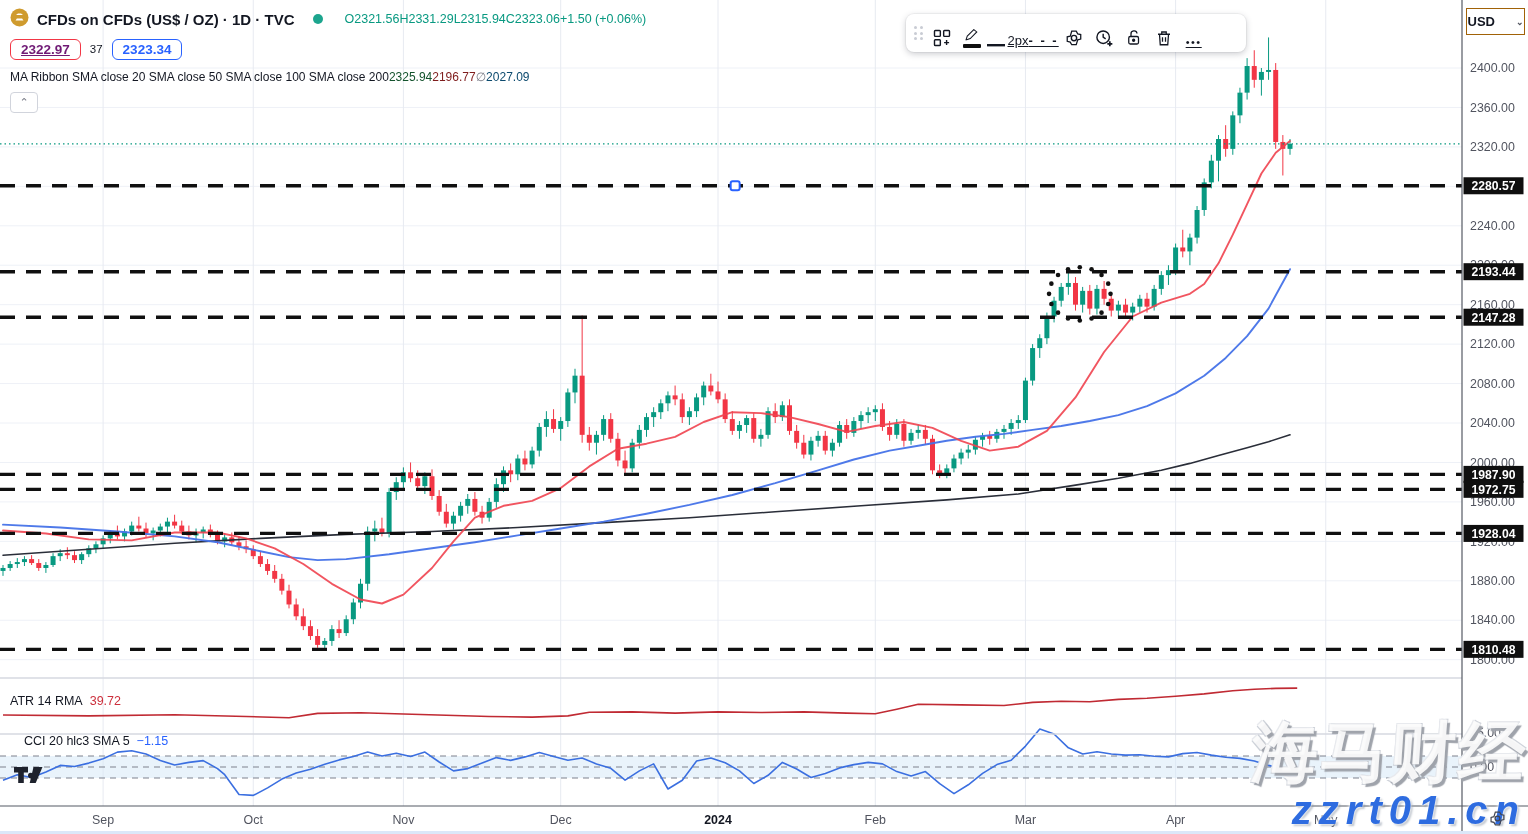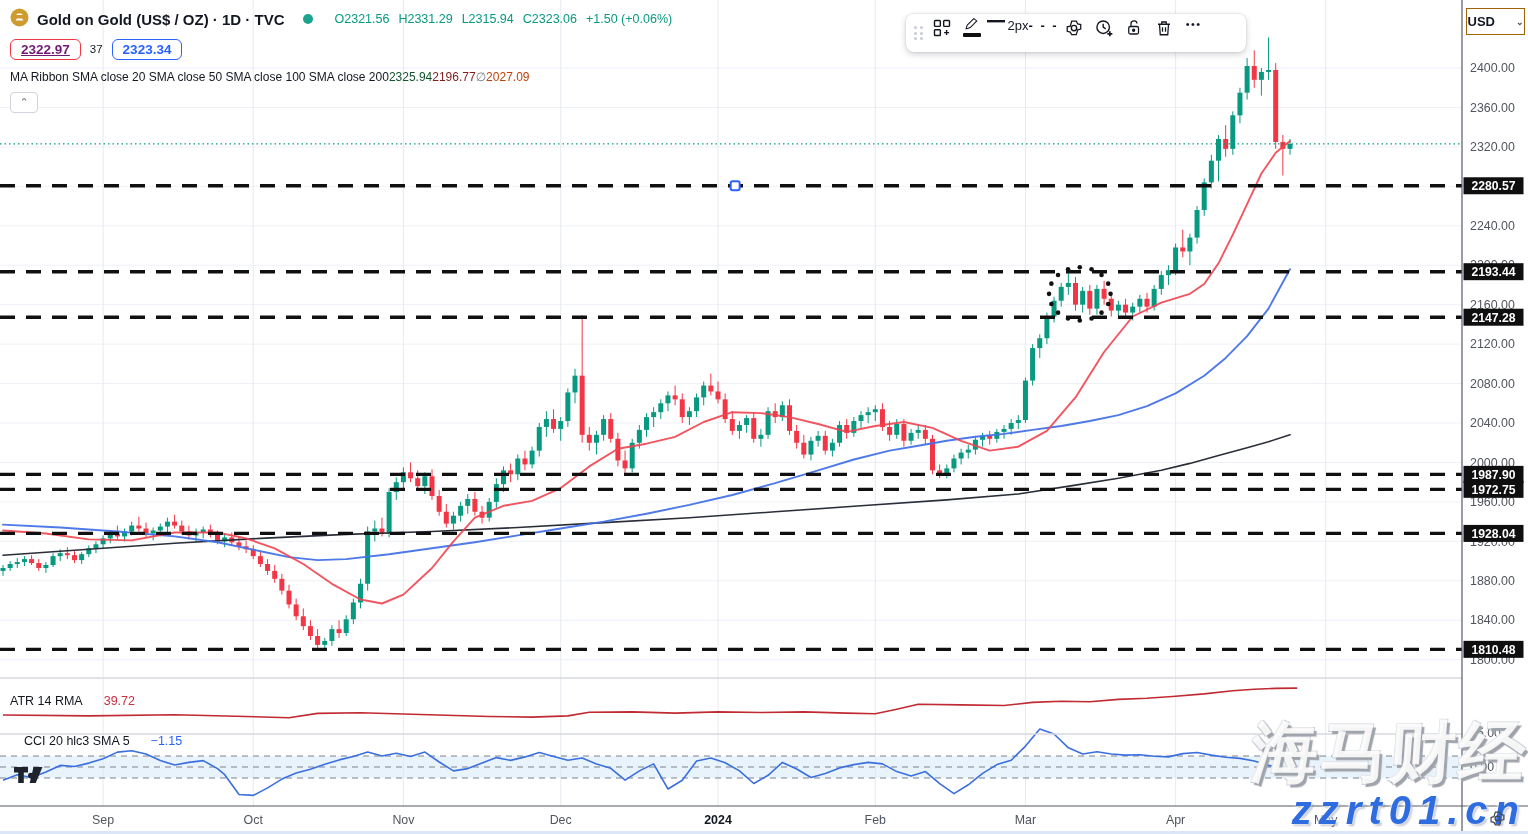--- a/index.html
+++ b/index.html
@@ -4,52 +4,52 @@
 <style>
   html,body{margin:0;padding:0;background:#fff;}
   .app{position:relative;width:1528px;height:834px;background:#fff;overflow:hidden;
        font-family:"Liberation Sans",sans-serif;color:#131722;}
   #chart-svg{position:absolute;left:0;top:0;}
   
   .header{position:absolute;left:10px;top:8px;z-index:20;}
   .hrow1{display:flex;align-items:center;gap:8px;height:22px;}
   .symbol-title{font-size:15px;font-weight:700;color:#131722;cursor:pointer;}
   .status-dot{width:10px;height:10px;border-radius:50%;background:#1ca58e;margin-left:10px;}
-  .ohlc{display:flex;gap:9px;font-size:12.5px;color:#089981;margin-left:14px;font-weight:500;}
+  .ohlc{display:flex;font-size:12.5px;color:#089981;margin-left:14px;font-weight:500;}
   .hrow2{display:flex;align-items:center;gap:9px;margin-top:7px;height:24px;}
   .quote-box{border-radius:6px;padding:2px 10px;font-size:13.5px;font-weight:600;background:#fff;}
   .bid{border:1.5px solid #f23645;color:#701a75;text-decoration:underline;}
   .ask{border:1.5px solid #2962ff;color:#2962ff;}
   .spread{font-size:11.5px;color:#131722;}
   .hrow3{margin-top:9px;font-size:12px;color:#131722;display:flex;align-items:center;}
   .hrow3 .ma20{color:#14532d;}.hrow3 .ma100{color:#7f1d1d;}
-  .hrow3 .maempty{color:#787b86;}.hrow3 .ma200{color:#c2410c;text-align:right;}
+  .hrow3 .maempty{color:#787b86;}.hrow3 .ma200{color:#0c4a6e;text-align:right;}
   .collapse-btn{margin-top:8px;width:26px;height:19px;border:1px solid #d1d4dc;border-radius:4px;
        display:flex;align-items:center;justify-content:center;color:#787b86;font-size:11px;
        background:#fff;cursor:pointer;}
   
   .toolbar{position:absolute;left:906px;top:14px;width:332px;height:38px;background:#fff;
        border-radius:8px;box-shadow:0 2px 6px rgba(50,55,70,.25),0 0 0 1px rgba(0,0,0,.04);
        display:flex;align-items:center;z-index:40;padding:0 4px;}
-  .tb-item{height:30px;min-width:30px;display:flex;align-items:flex-start;justify-content:center;
-       border-radius:4px;cursor:pointer;color:#131722;}
+  .tb-item{height:30px;min-width:30px;display:flex;align-items:flex-end;justify-content:center;
+       border-radius:4px;cursor:pointer;color:#131722;text-decoration:underline;}
   .drag-dots{display:grid;grid-template-columns:3px 3px;gap:2.5px;margin:0 4px;}
   .drag-dots i{width:3px;height:3px;border-radius:50%;background:#c9ccd4;}
   .pencil-wrap{display:flex;flex-direction:column;align-items:center;gap:1px;}
   .color-bar{width:18px;height:4px;background:#0f0f0f;border-radius:1px;}
   .width-label{font-size:13px;color:#131722;margin-left:3px;}
   .dash-sample{letter-spacing:2px;font-weight:700;font-size:13px;color:#131722;}
   .more-dots{font-size:11px;letter-spacing:1.5px;color:#131722;}
   
   .usd-btn{position:absolute;left:1466px;top:8px;width:57px;height:25px;border:1px solid #a16207;
        border-radius:0;background:#fff;display:flex;align-items:center;justify-content:center;
        gap:21px;font-size:13px;font-weight:600;color:#131722;z-index:20;cursor:pointer;}
   .usd-btn .chev{font-size:9px;color:#50535e;}
   
-  .pane-label{position:absolute;z-index:15;font-size:12.5px;color:#131722;display:flex;gap:21px;}
+  .pane-label{position:absolute;z-index:15;font-size:12.5px;color:#131722;display:flex;gap:7px;}
   .pane-label .val-red{color:#cc2f3c;font-weight:500;}
   .pane-label .val-blue{color:#2962ff;font-weight:500;}
   
   .tv-logo{position:absolute;left:14px;top:763px;z-index:15;cursor:pointer;}
   
   .wm1{position:absolute;right:0px;top:708px;z-index:30;font-size:66px;font-weight:900;
        letter-spacing:3px;color:rgba(252,252,252,.92);
        text-shadow:3px 3px 1px #9fa3ab,-1px -1px 0 #e8eaee,1px -1px 0 #cfd3da,-1px 1px 0 #cfd3da;
        transform:skewX(-4deg);white-space:nowrap;pointer-events:none;}
   .wm2{position:absolute;right:2px;top:788px;z-index:31;font-size:40px;font-weight:800;
@@ -561,21 +561,21 @@
 
   <div class="header">
     <div class="hrow1">
       <span>
         <svg width="19" height="19" viewBox="0 0 19 19">
             <circle cx="9.5" cy="9.5" r="9" fill="#cf9b2e"></circle>
             <path d="M6 7l2-1.6h3L13 7z" fill="#fff"></path>
             <path d="M5.5 12.6l1.4-2h5.2l1.4 2z" fill="#fff"></path>
           </svg>
       </span>
-      <span class="symbol-title">Gold on Gold (US$ / OZ) · 1D · TVC</span>
+      <span class="symbol-title">CFDs on CFDs (US$ / OZ) · 1D · TVC</span>
       <span class="status-dot"></span>
       <span class="ohlc">
         <span>O2321.56</span>
         <span>H2331.29</span>
         <span>L2315.94</span>
         <span>C2323.06</span>
         <span>+1.50 (+0.06%)</span>
       </span>
     </div>
     <div class="hrow2">

